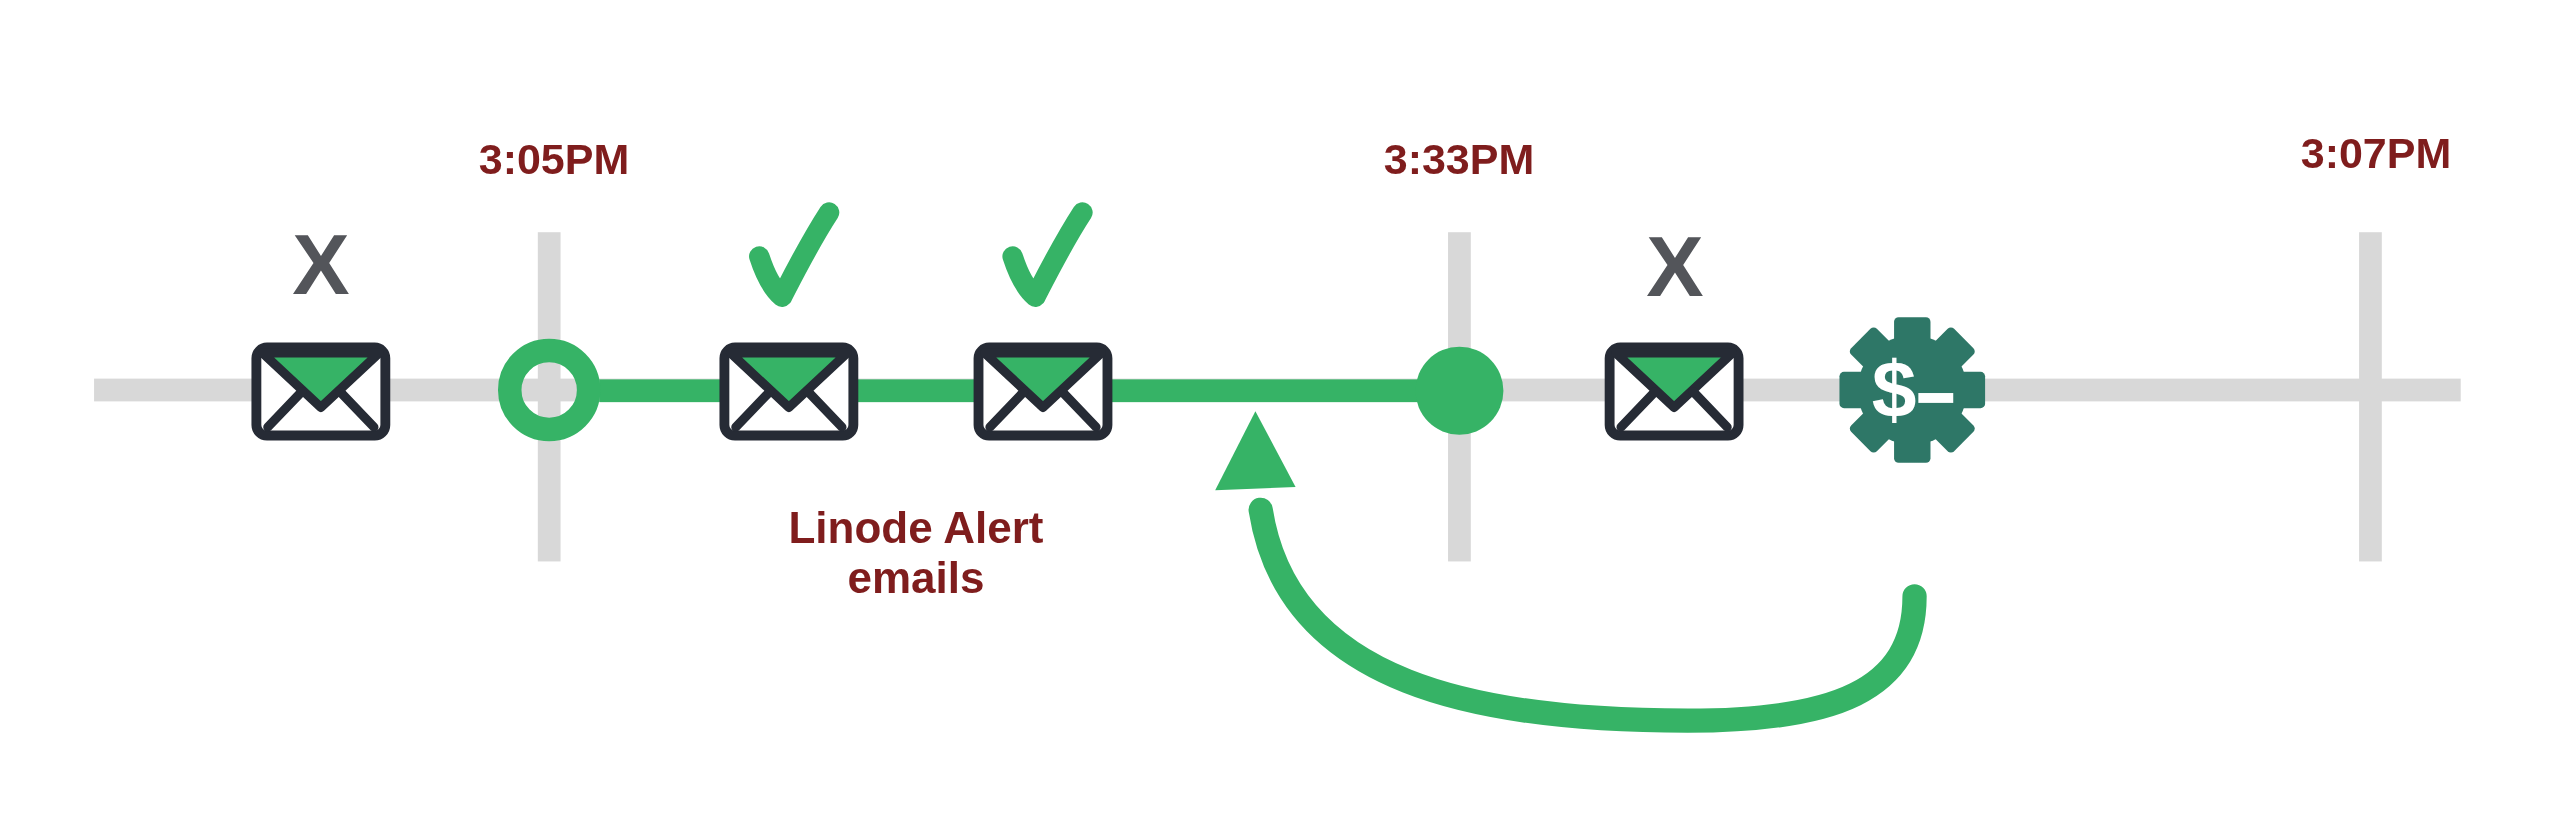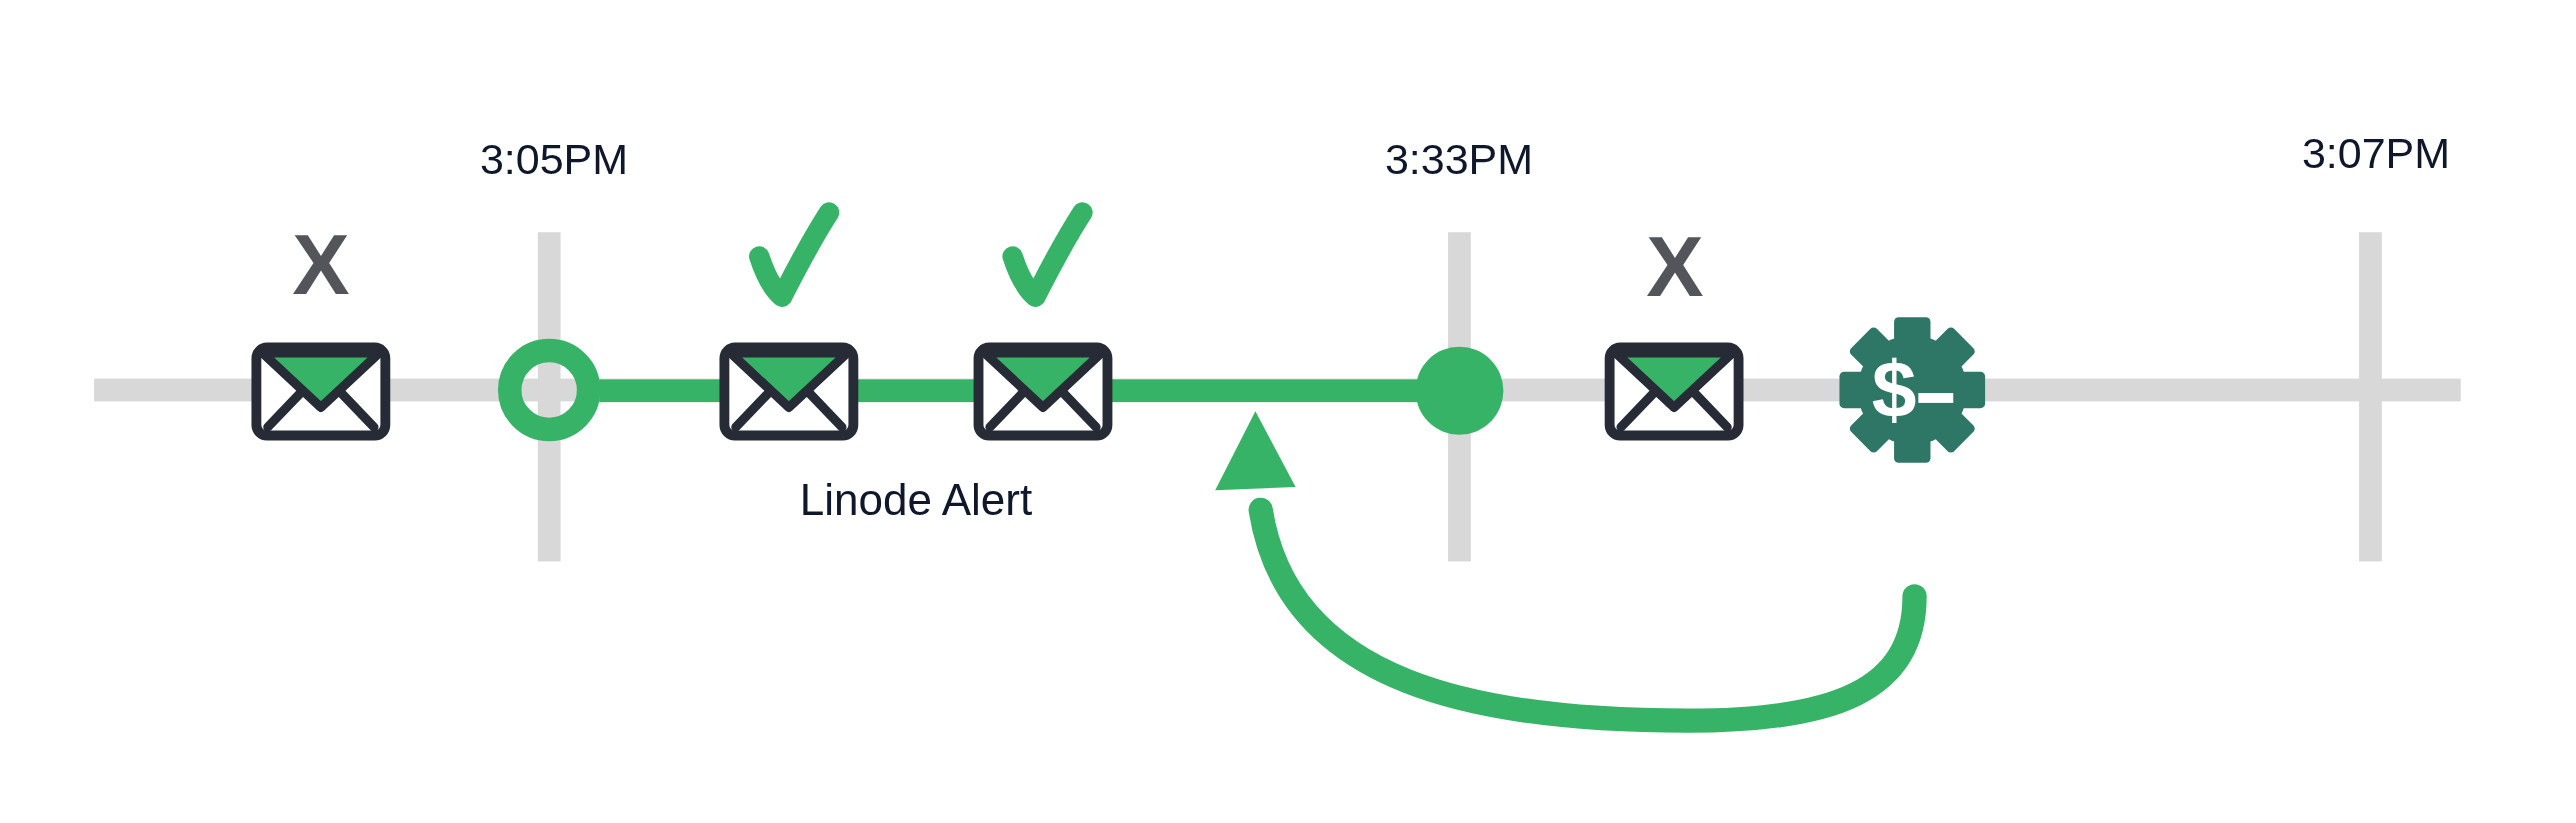--- a/index.html
+++ b/index.html
@@ -8,22 +8,22 @@
     width:2576px;height:824px;
     background:#ffffff;
     overflow:hidden;
     font-family:"Liberation Sans","DejaVu Sans",sans-serif;
   }
   .shapes{position:absolute;left:0;top:0;}
   .lbl{
     position:absolute;
     transform:translateX(-50%);
     white-space:nowrap;
-    font-weight:normal;
-    color:#0f172a;
+    font-weight:bold;
+    color:#7f1d1d;
     text-align:center;
   }
   .time-label{
     font-size:43px;
     line-height:43px;
   }
   .caption{
     font-size:44px;
     line-height:50px;
   }
@@ -98,21 +98,22 @@
     </g>
   </svg>
 
   <div class="lbl time-label" style="left:554px;top:138px;">3:05PM</div>
   <div class="lbl time-label" style="left:1459px;top:138px;">3:33PM</div>
   <div class="lbl time-label" style="left:2370px;top:132px;margin-left:6px;">3:07PM</div>
 
   <div class="lbl xmark" style="left:321px;top:221px;">X</div>
   <div class="lbl xmark" style="left:1675px;top:223px;">X</div>
 
-  <div class="lbl caption" style="left:916px;top:475px;">
+  <div class="lbl caption" style="left:916px;top:503px;">
     <div>Linode Alert</div>
+    <div>emails</div>
   </div>
 
   <div class="lbl caption auto" style="left:1915px;top:483px;">
   </div>
 
 </div>
 
 
 </body></html>

